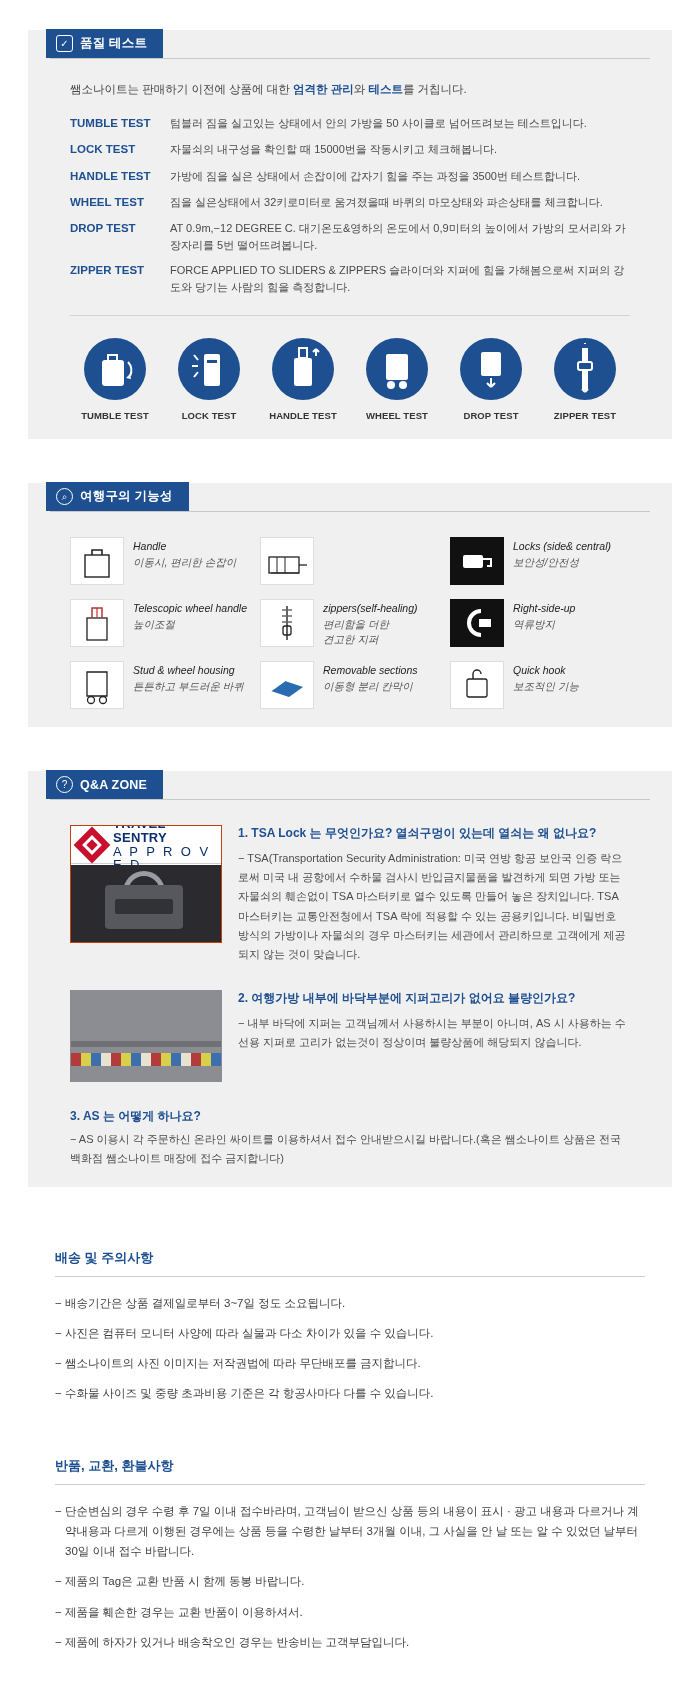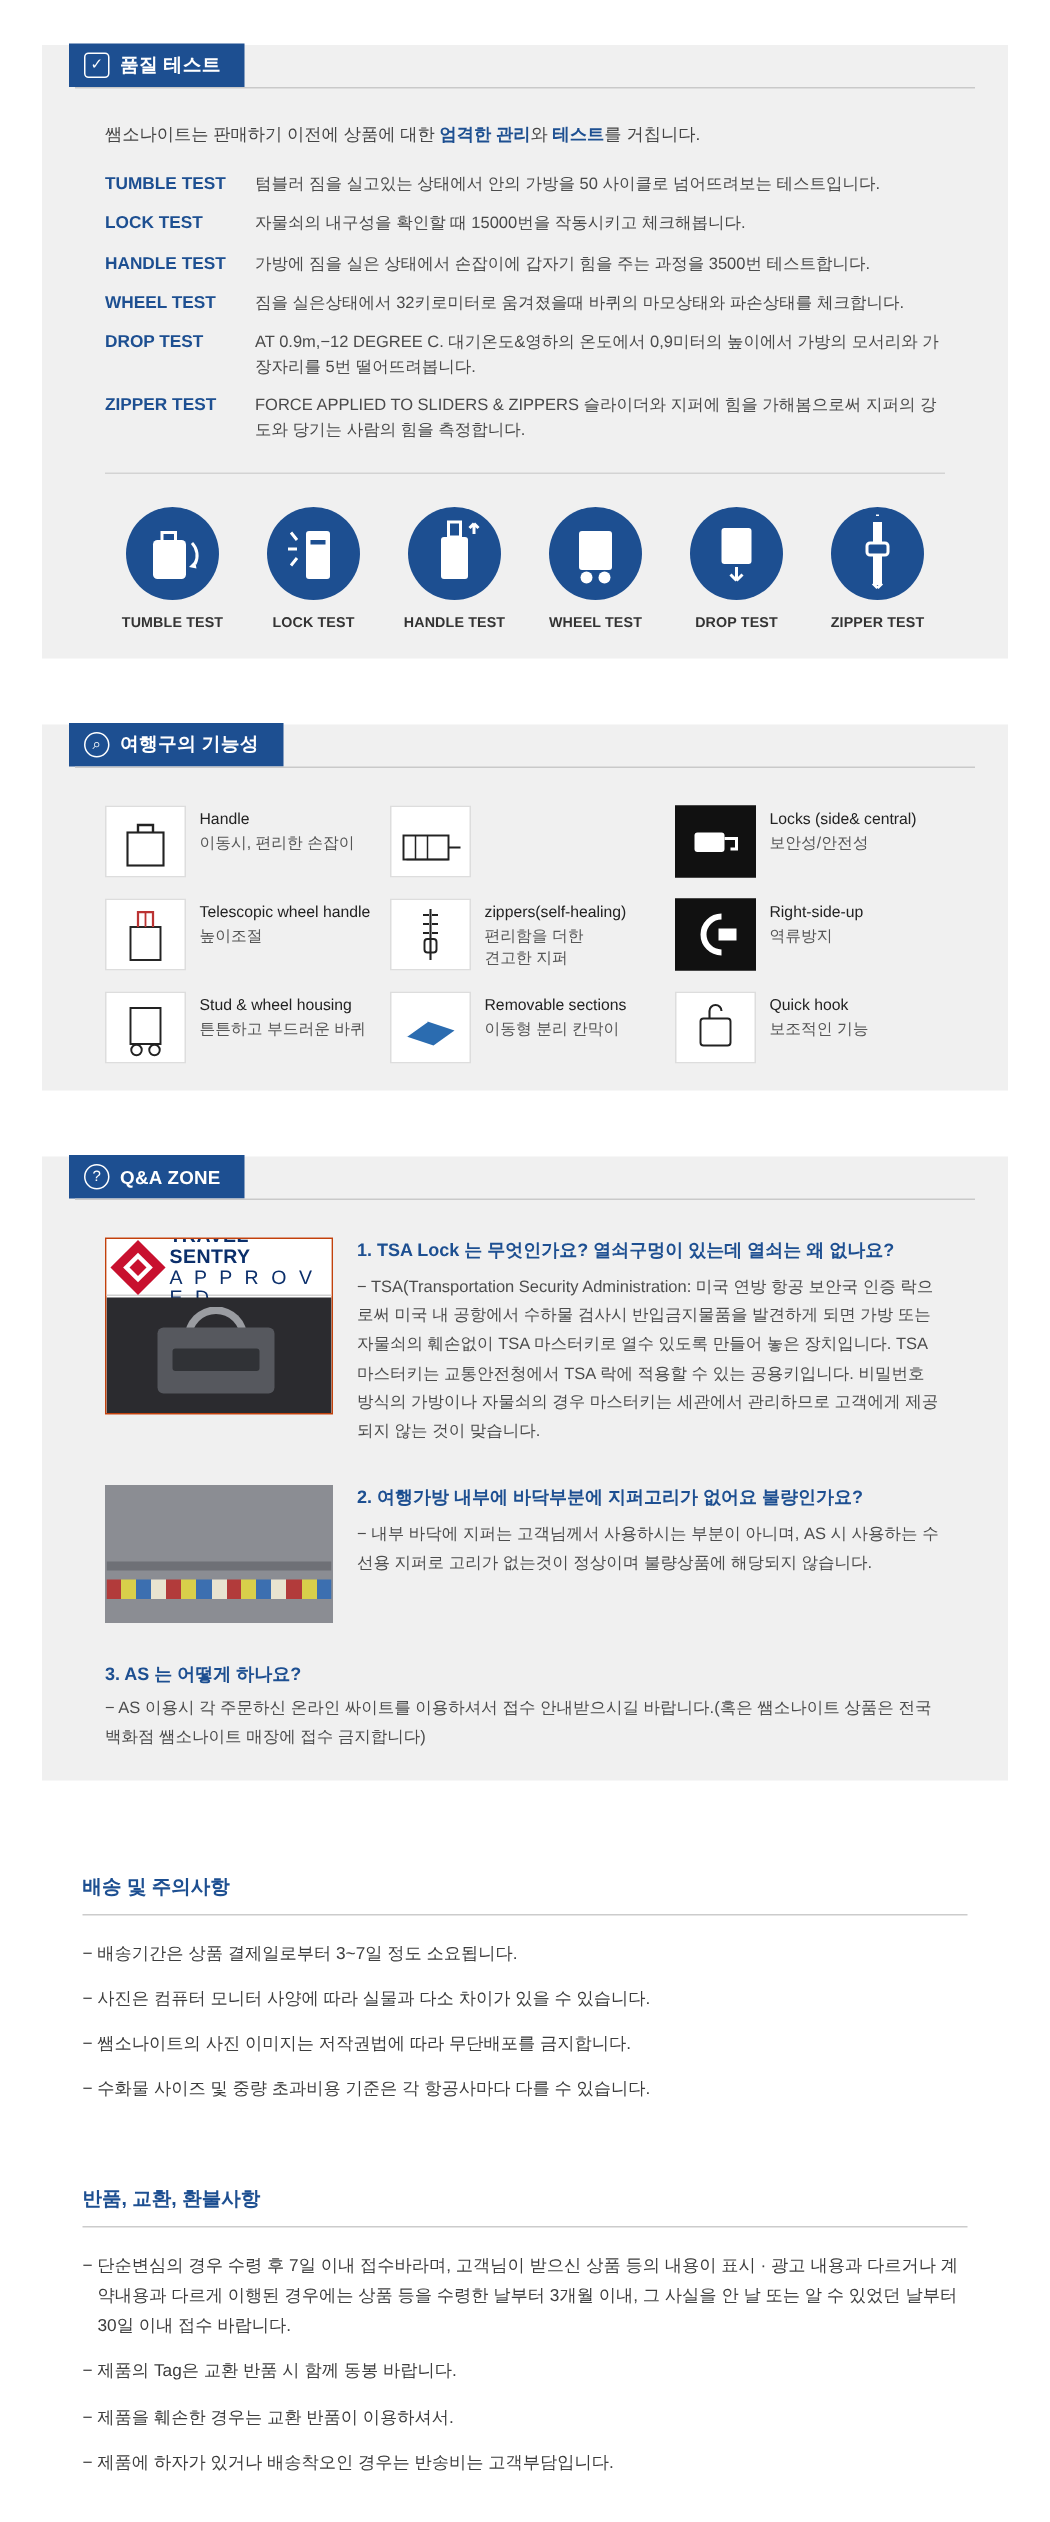--- a/index.html
+++ b/index.html
@@ -124,21 +124,21 @@
   .fn-ico {
     width: 54px; height: 48px;
     flex: none;
     margin-right: 9px;
     background: #ffffff;
     border: 1px solid #ddd;
     display: flex; align-items: center; justify-content: center;
     overflow: hidden;
   }
   .fn-ico.dark { background: #111; border-color: #111; }
-  .fn-txt { padding-top: 2px; }
+  .fn-txt { padding-top: 2px; font-style: italic; }
   .fn-en { font-size: 10.5px; color: #222; line-height: 1.35; }
   .fn-ko { font-size: 10.5px; color: #555; line-height: 1.4; margin-top: 2px; }
 
   
   .qa-block { margin: 24px 42px 0 42px; }
   .qa-row { display: flex; align-items: flex-start; margin-bottom: 26px; }
   .qa-img {
     width: 152px; height: 118px;
     flex: none;
     margin-right: 16px;

